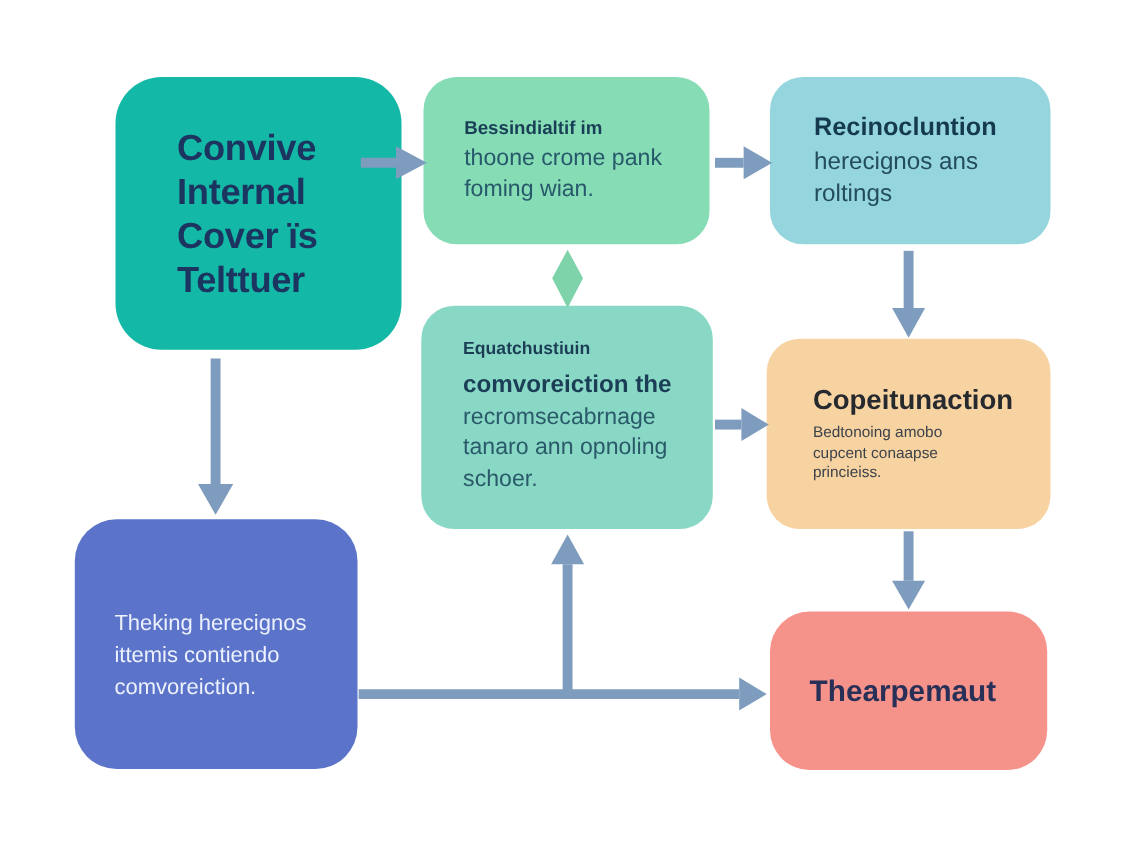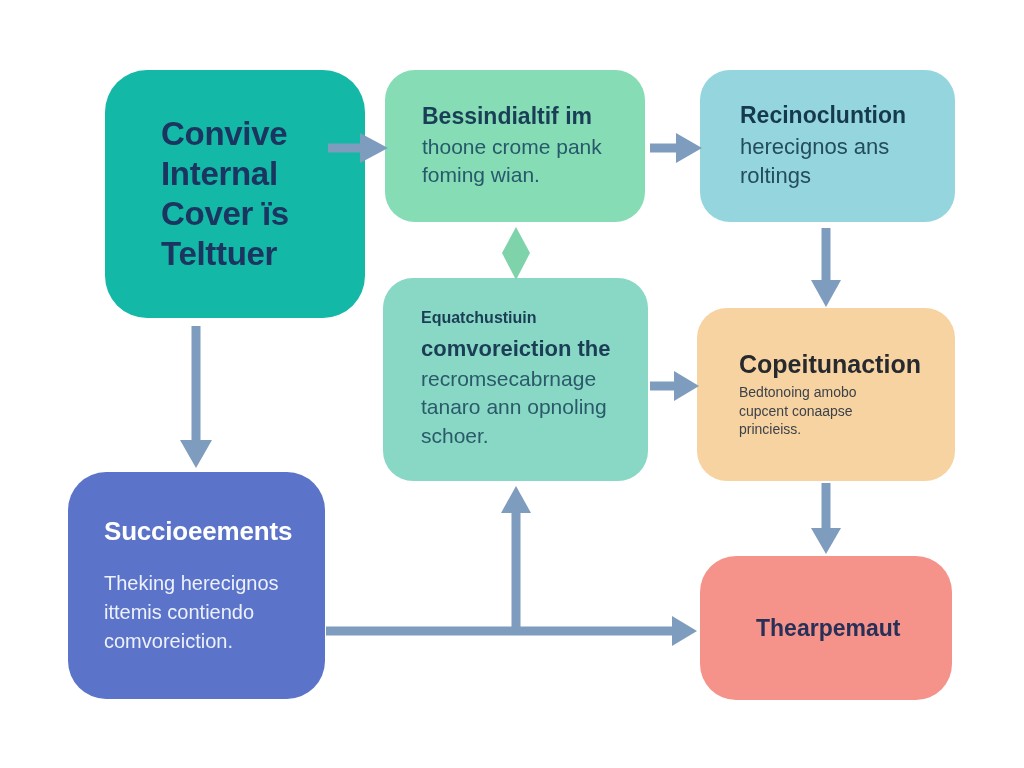--- a/index.html
+++ b/index.html
@@ -12,42 +12,42 @@
     position:absolute;box-sizing:border-box;
     display:flex;flex-direction:column;justify-content:center;
   }
   .node .title{font-weight:700;}
   .node .body{font-weight:400;}
 
   .node-gray{left:66px;top:70px;width:260px;height:248px;border-radius:42px;padding:0 38px 0 56px;}
   .node-gray .title{font-size:33px;line-height:1.21;color:#1b3560;letter-spacing:-0.3px;}
 
   .node-green{left:385px;top:70px;width:260px;height:152px;border-radius:30px;padding:0 40px 0 37px;}
-  .node-green .title{font-size:23px;color:#183f56;margin-bottom:3px;}
+  .node-green .title{font-size:17px;color:#183f56;margin-bottom:3px;}
   .node-green .body{font-size:21px;line-height:1.33;color:#27596b;}
 
   .node-teal{left:700px;top:70px;width:255px;height:152px;border-radius:30px;padding:0 58px 0 40px;}
   .node-teal .title{font-size:23px;color:#153a50;margin-bottom:3px;}
   .node-teal .body{font-size:22px;line-height:1.33;color:#234c5f;}
 
   .node-mint{left:383px;top:278px;width:265px;height:203px;border-radius:30px;padding:0 34px 0 38px;}
   .node-mint .title{font-size:16px;color:#1b3d55;}
   .node-mint .subtitle{font-size:22px;font-weight:700;color:#1b3d55;margin-top:9px;}
   .node-mint .body{font-size:21px;line-height:1.35;color:#2a5a6a;margin-top:3px;}
 
   .node-orange{left:697px;top:308px;width:258px;height:173px;border-radius:30px;padding:0 46px 0 42px;}
   .node-orange .title{font-size:25px;color:#26292e;margin-bottom:4px;}
   .node-orange .body{font-size:14px;line-height:1.35;color:#3c424a;}
 
   .node-blue{left:68px;top:472px;width:257px;height:227px;border-radius:38px;padding:0 34px 0 36px;}
   .node-blue .title{font-size:26px;color:#ffffff;letter-spacing:-0.2px;}
   .node-blue .body{font-size:20px;line-height:1.45;color:#edf1fc;margin-top:22px;}
 
   .node-red{left:700px;top:556px;width:252px;height:144px;border-radius:36px;padding:0 30px 0 36px;}
-  .node-red .title{font-size:23px;color:#283057;margin-left:20px;}
+  .node-red .title{font-size:27px;color:#283057;}
 </style>
 </head>
 <body>
 
 <div class="canvas">
 
   <div class="node node-gray" style="background: #14b8a6; margin-left: 39px;">
     <div class="title">Convive Internal Cover ïs Telttuer</div>
   </div>
 
@@ -66,21 +66,20 @@
     <div class="subtitle">comvoreiction the</div>
     <div class="body">recromsecabrnage tanaro ann opnoling schoer.</div>
   </div>
 
   <div class="node node-orange" style="background: rgb(248, 211, 162);">
     <div class="title">Copeitunaction</div>
     <div class="body">Bedtonoing amobo cupcent conaapse princieiss.</div>
   </div>
 
   <div class="node node-blue" style="background: rgb(91, 116, 201);">
-    <div class="title">Succioeements</div>
     <div class="body">Theking herecignos ittemis contiendo comvoreiction.</div>
   </div>
 
   <div class="node node-red" style="background: rgb(245, 147, 139);">
     <div class="title">Thearpemaut</div>
   </div>
 
   <svg class="arrow-layer" viewBox="0 0 1024 768" xmlns="http://www.w3.org/2000/svg">
     <g stroke-width="9" style="stroke: rgb(126, 156, 190); fill: rgb(126, 156, 190);">
       <line x1="328" y1="148" x2="360" y2="148"></line>

